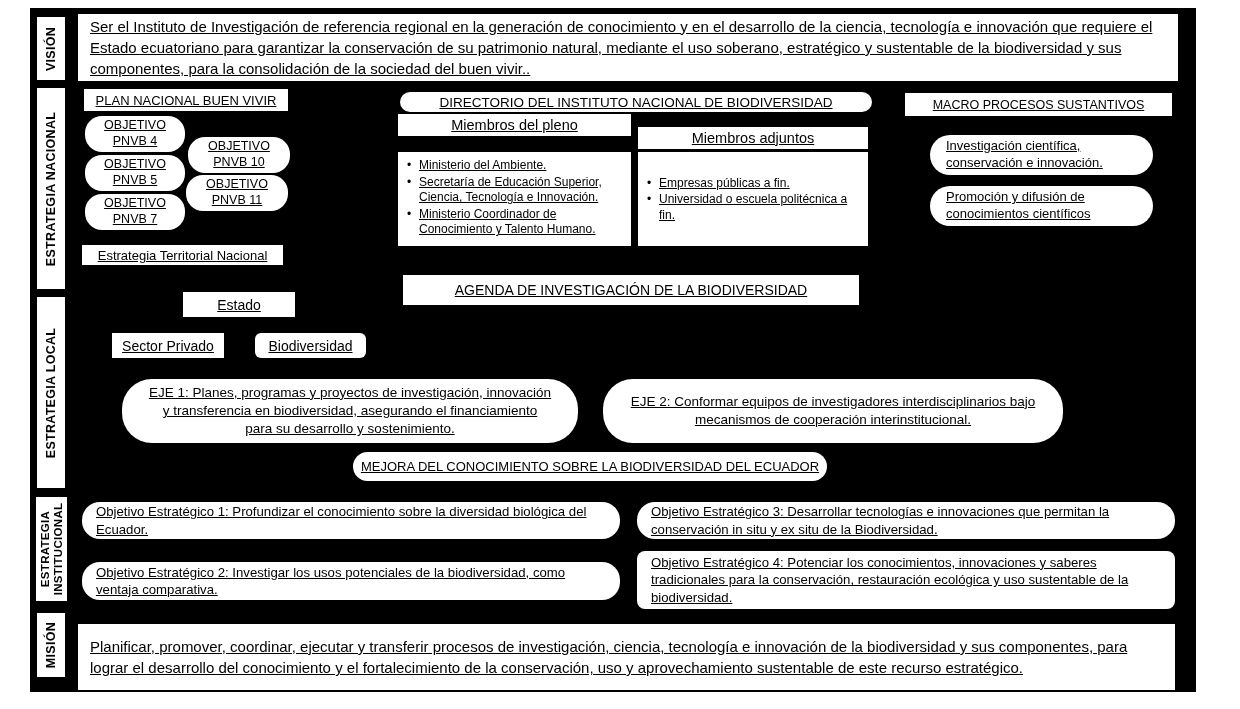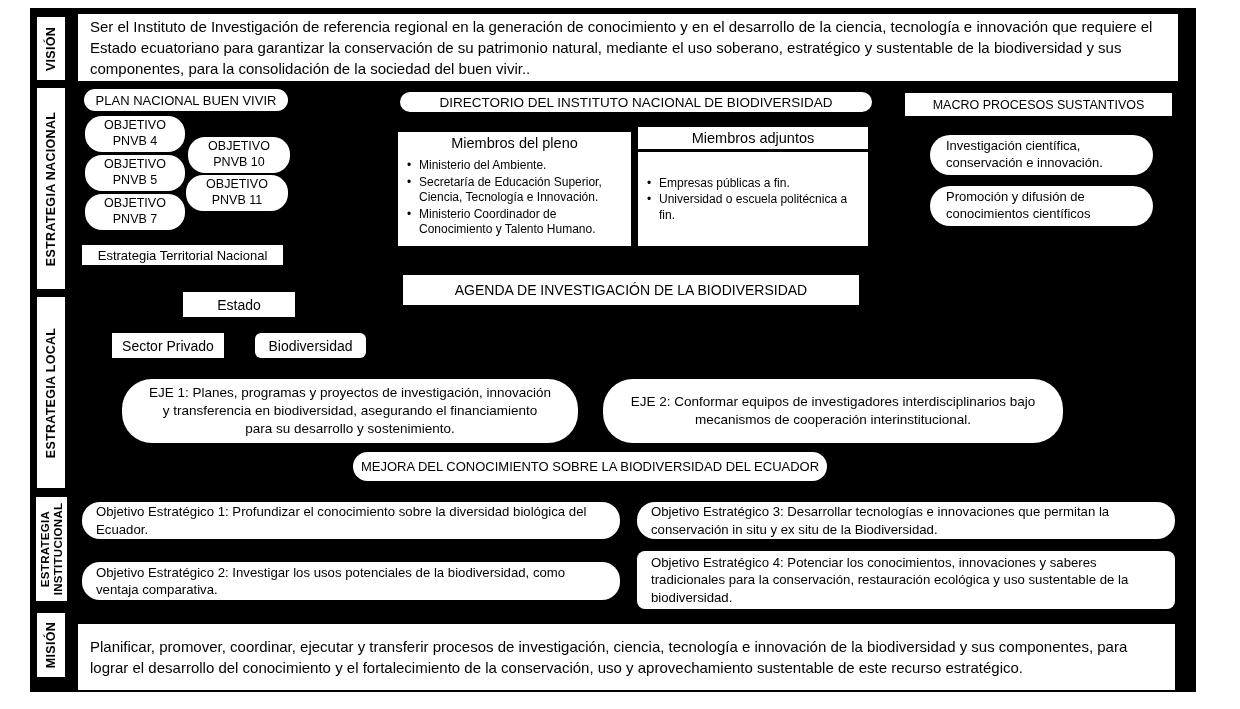--- a/index.html
+++ b/index.html
@@ -3,21 +3,21 @@
 <meta charset="utf-8">
 <title>Diagrama Estratégico – Instituto Nacional de Biodiversidad</title>
 <style>
   * { margin:0; padding:0; box-sizing:border-box; }
   html,body { background:#ffffff; }
   body { font-family:"Liberation Sans","DejaVu Sans",sans-serif; color:#000; }
 
   .canvas { position:relative; width:1240px; height:709px; background:#ffffff; overflow:hidden; }
   .panel  { position:absolute; left:30px; top:8px; width:1166px; height:684px; background:#000000; }
 
-  .box, .pill { position:absolute; background:#ffffff; color:#000; }
+  .box, .pill { position:absolute; background:#ffffff; color:#000;text-decoration:underline; }
   .pill { border-radius:18px; }
 
   
   .vlabel { position:absolute; background:#ffffff; }
   .vlabel .vtext {
     position:absolute; left:50%; top:50%;
     transform:translate(-50%,-50%) rotate(-90deg);
     white-space:nowrap; font-size:12.5px; font-weight:bold; letter-spacing:.3px;
     text-align:center; line-height:1.12;
   }
@@ -79,21 +79,21 @@
     </span>
   </div>
   <div class="vlabel" style="left:37px; top:613px; width:28px; height:64px;">
     <span class="vtext">MISIÓN</span>
   </div>
 
   <div class="box statement" style="left:78px; top:14px; width:1100px; height:67px;">
     <span>Ser el Instituto de Investigación de referencia regional en la generación de conocimiento y en el desarrollo de la ciencia, tecnología e innovación que requiere el Estado ecuatoriano para garantizar la conservación de su patrimonio natural, mediante el uso soberano, estratégico y sustentable de la biodiversidad y sus componentes, para la consolidación de la sociedad del buen vivir..</span>
   </div>
 
-  <div class="box hbox fs13" style="left:84px; top:89px; width:204px; height:22px;border-radius:11px;">
+  <div class="box hbox fs13" style="left:84px; top:89px; width:204px; height:22px;">
     <span>PLAN NACIONAL BUEN VIVIR</span>
   </div>
 
   <div class="pill pnvb" style="left:85px;  top:116px; width:100px; height:36px;">
     <span>OBJETIVO</span>
     <span>PNVB 4</span>
   </div>
   <div class="pill pnvb" style="left:188px; top:137px; width:102px; height:36px;">
     <span>OBJETIVO</span>
     <span>PNVB 10</span>
@@ -112,21 +112,21 @@
   </div>
 
   <div class="box hbox fs13" style="left:82px; top:245px; width:201px; height:20px;">
     <span>Estrategia Territorial Nacional</span>
   </div>
 
   <div class="pill hbox fs135" style="left:400px; top:92px; width:472px; height:20px; border-radius:13px;">
     <span>DIRECTORIO DEL INSTITUTO NACIONAL DE BIODIVERSIDAD</span>
   </div>
 
-  <div class="box hbox fs145" style="left:398px; top:132px; width:233px; height:22px;">
+  <div class="box hbox fs145" style="left:398px; top:114px; width:233px; height:22px;">
     <span>Miembros del pleno</span>
   </div>
   <div class="box hbox fs145" style="left:638px; top:127px; width:230px; height:22px;">
     <span>Miembros adjuntos</span>
   </div>
 
   <div class="box listbox" style="left:398px; top:152px; width:233px; height:94px;">
     <ul>
       <li><span>Ministerio del Ambiente.</span></li>
       <li><span>Secretaría de Educación Superior, Ciencia, Tecnología e Innovación.</span></li>

